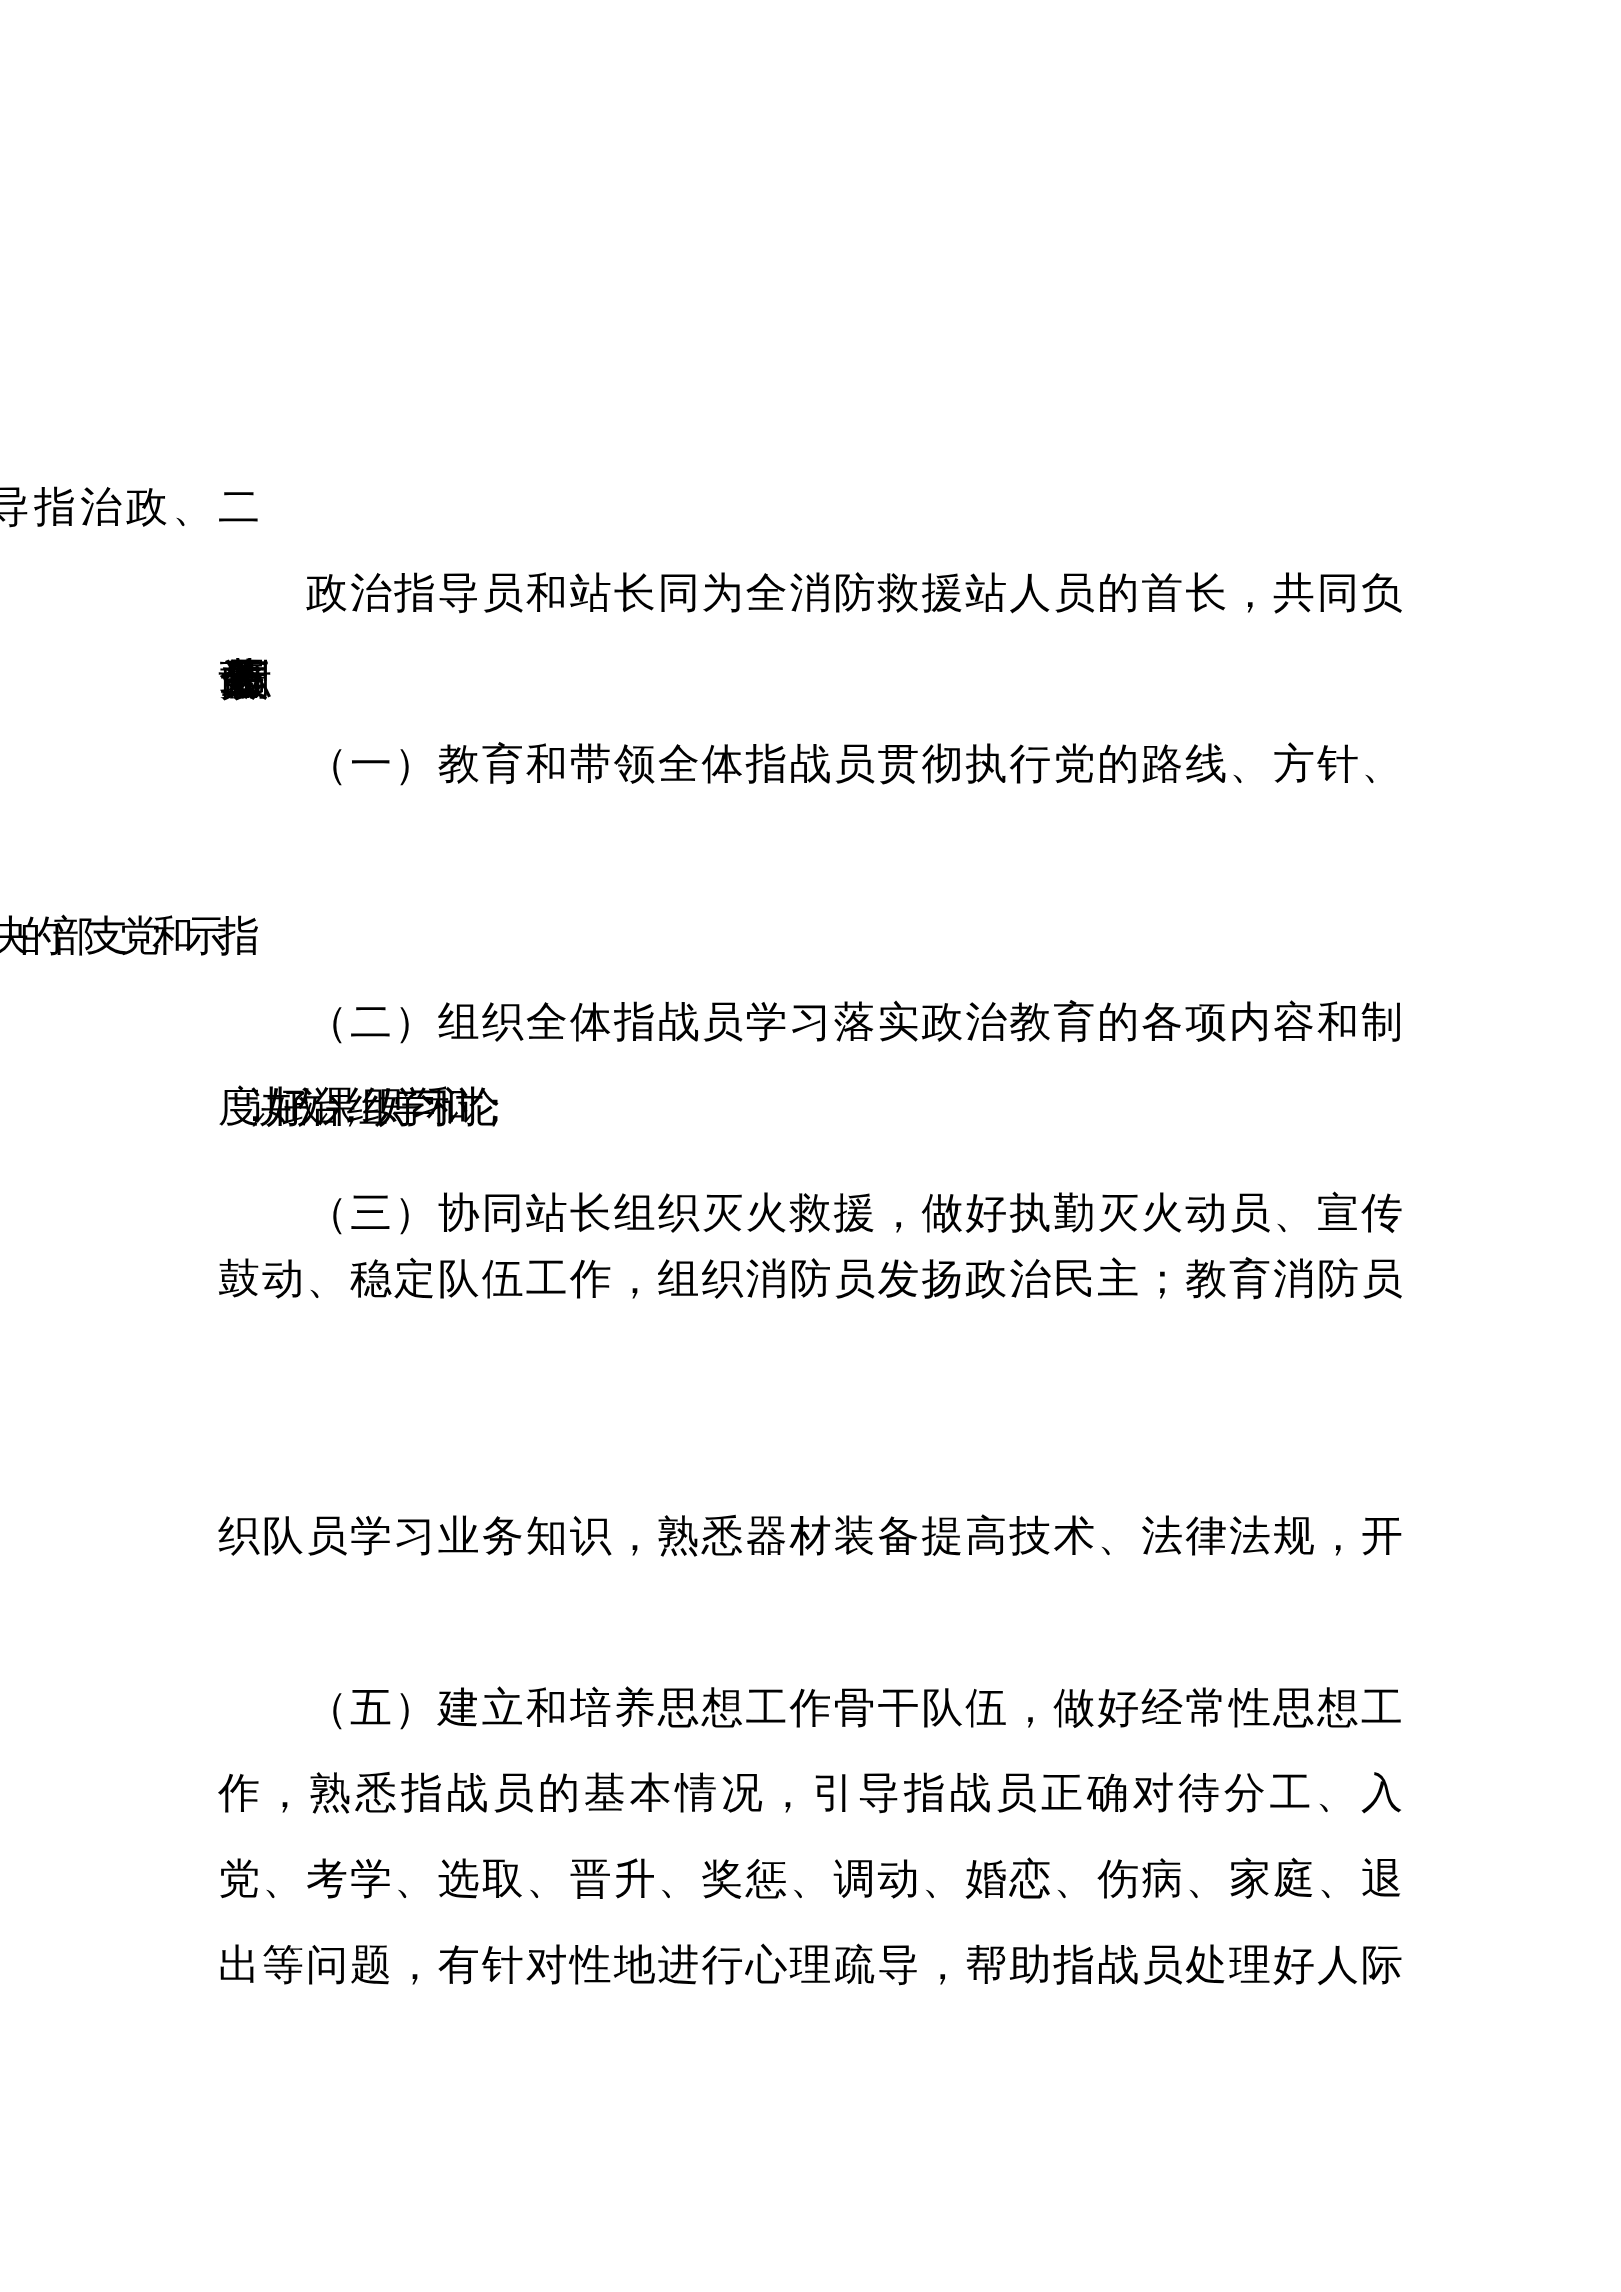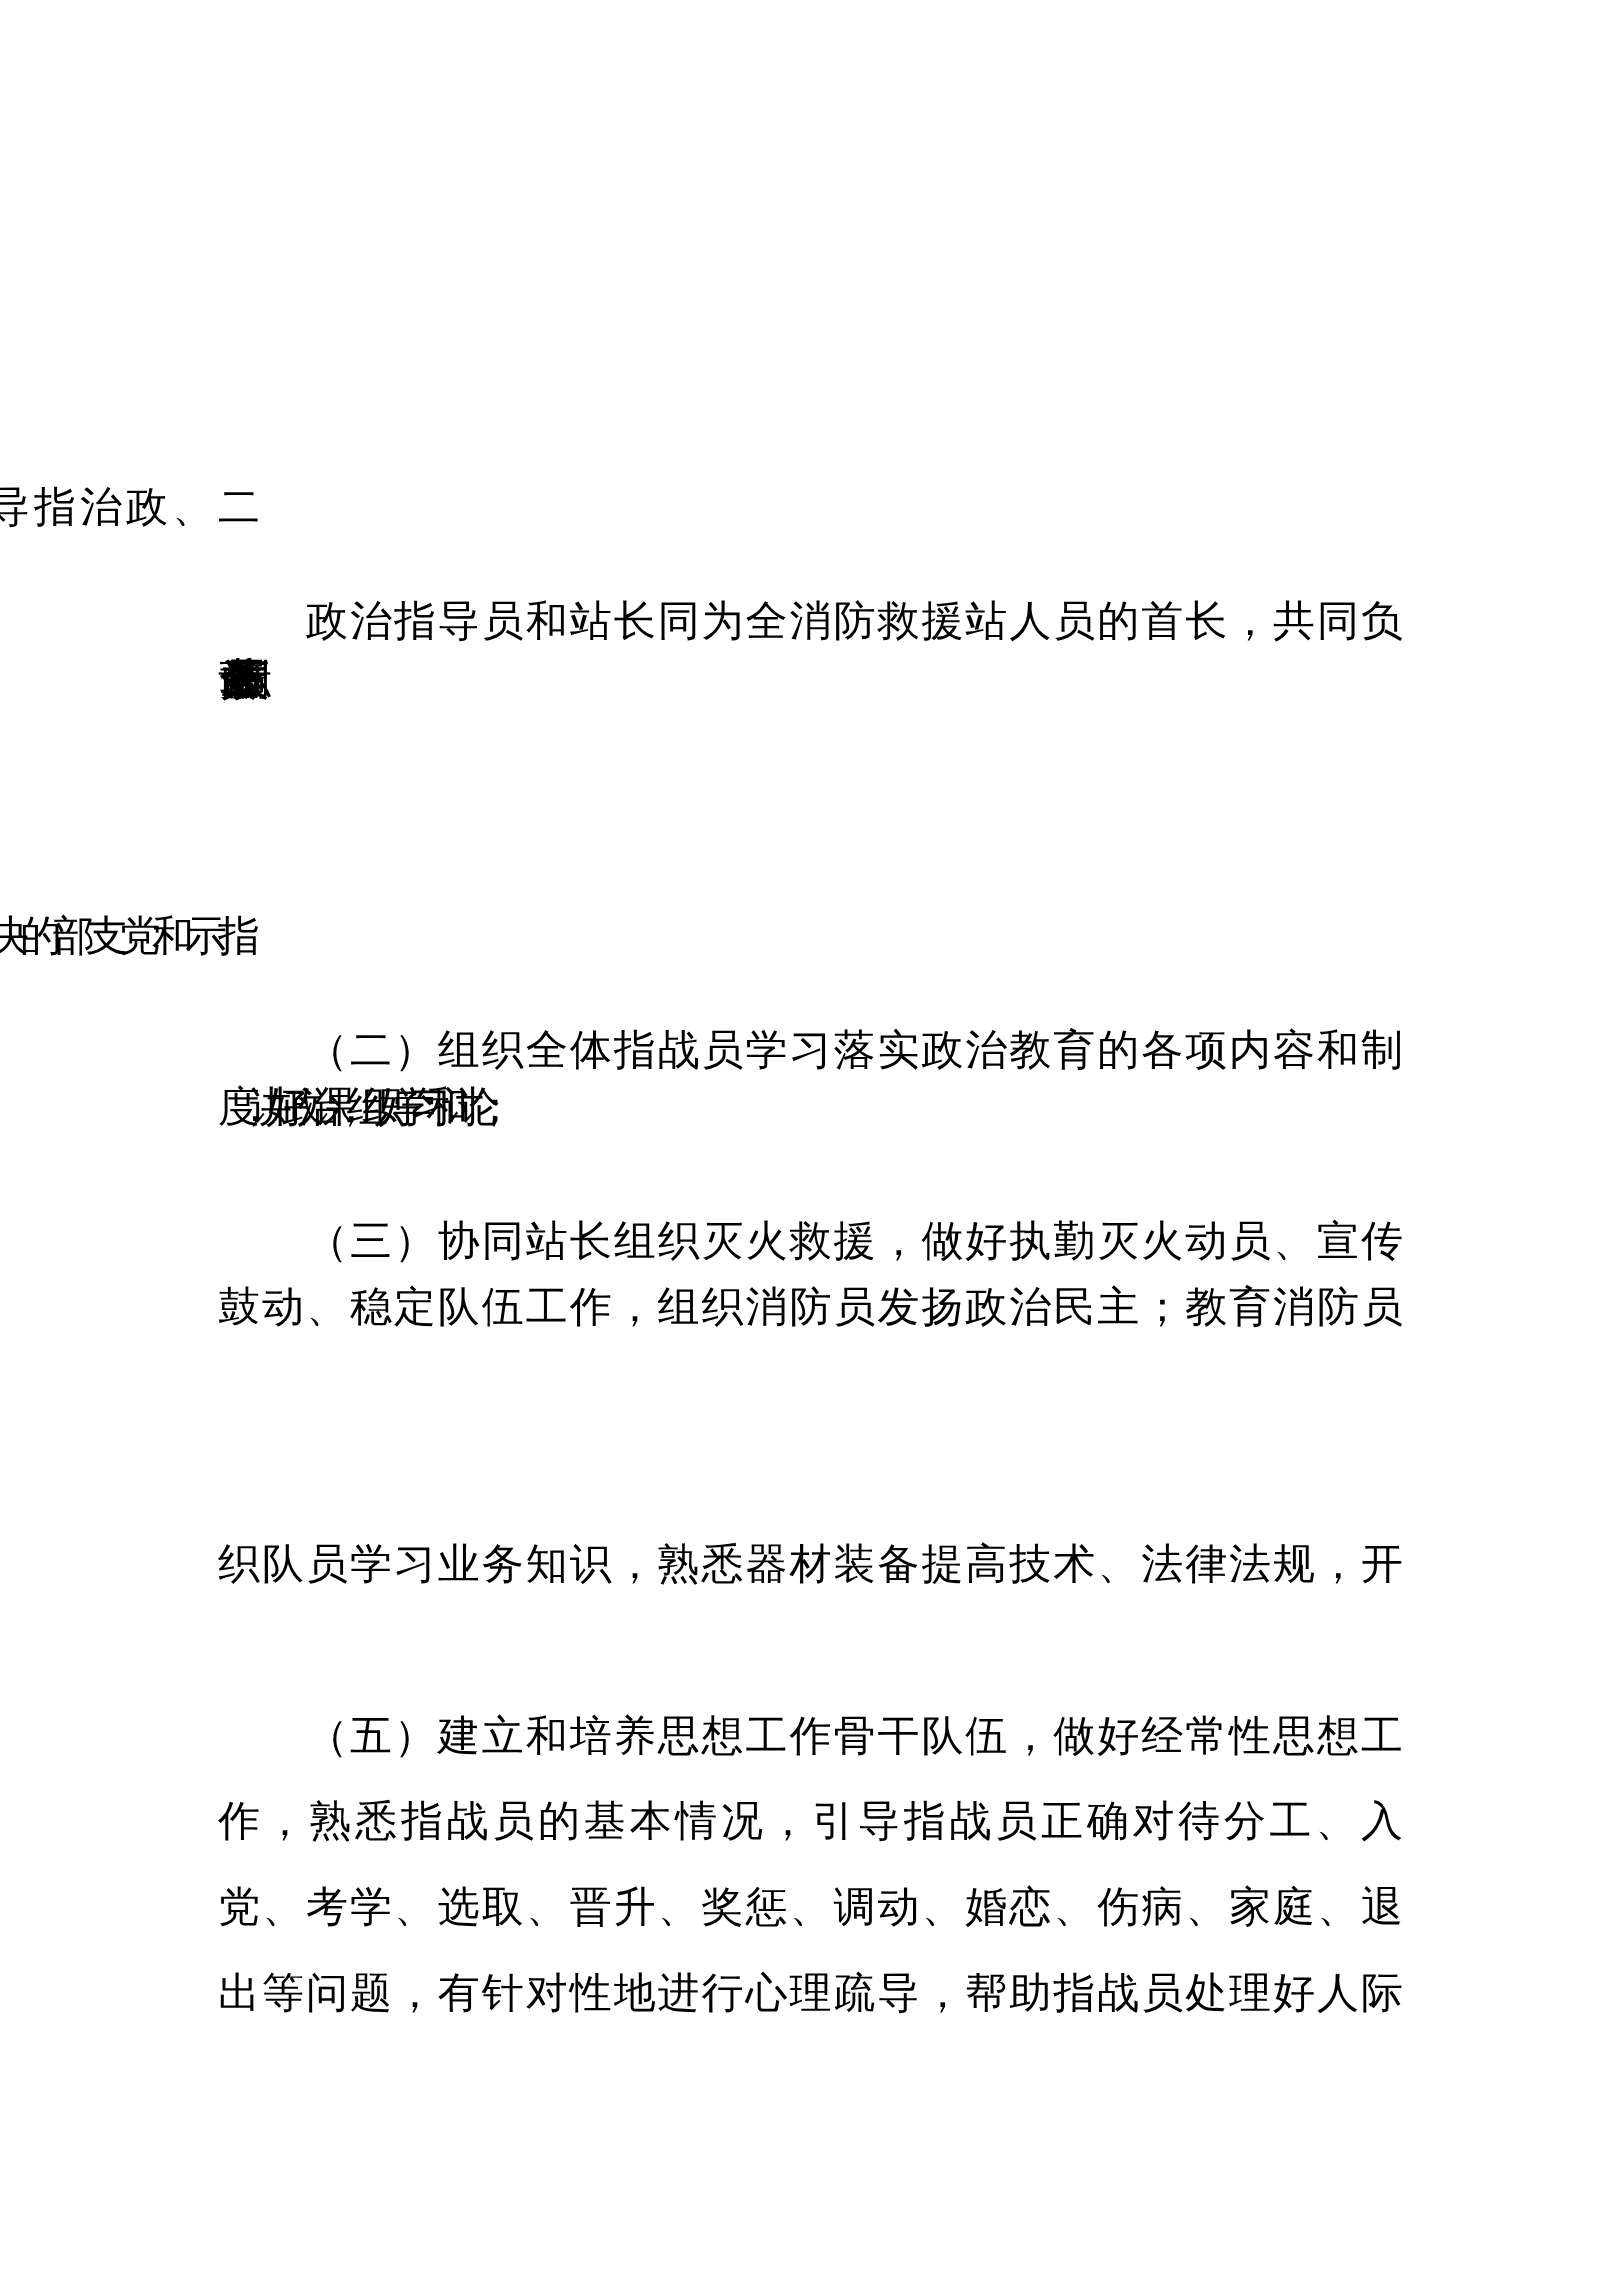--- a/index.html
+++ b/index.html
@@ -29,40 +29,40 @@
       width: 1185px;
       height: 49px;
       font-size: 42px;
       line-height: 49px;
       white-space: nowrap;
       overflow: visible;
     }
     .line.full {
       text-align: justify;
       text-align-last: justify;
-      margin-top: 28px;
     }
     .line.indent {
       left: 306px;
       width: 1097px;
     }
     .heading {
       font-weight: normal;
     }
   </style>
 </head>
 <body>
 
 <div class="page">
 
   <div class="line heading" style="top: 482px; letter-spacing: -88px;">二、政治指导员职责</div>
 
   <div class="line indent full" style="top: 568px; letter-spacing: 0px;">政治指导员和站长同为全消防救援站人员的首长，共同负</div>
   <div class="line" style="top: 654px; letter-spacing: -41px;">责全站的工作；履行下列职责：</div>
 
+  <div class="line indent full" style="top: 739px; letter-spacing: 0px;">（一）教育和带领全体指战员贯彻执行党的路线、方针、</div>
   <div class="line" style="top: 911px; letter-spacing: -75px;">指示和党支部的决议；</div>
 
   <div class="line indent full" style="top: 997px; letter-spacing: 0px;">（二）组织全体指战员学习落实政治教育的各项内容和制</div>
   <div class="line" style="top: 1082px; letter-spacing: -26px;">度，讲好政治课，组织好学习和讨论；</div>
 
   <div class="line indent full" style="top: 1188px; letter-spacing: 0px;">（三）协同站长组织灭火救援，做好执勤灭火动员、宣传</div>
   <div class="line full" style="top: 1254px; letter-spacing: 0px;">鼓动、稳定队伍工作，组织消防员发扬政治民主；教育消防员</div>
 
   <div class="line full" style="top: 1511px; letter-spacing: 0px;">织队员学习业务知识，熟悉器材装备提高技术、法律法规，开</div>
 

